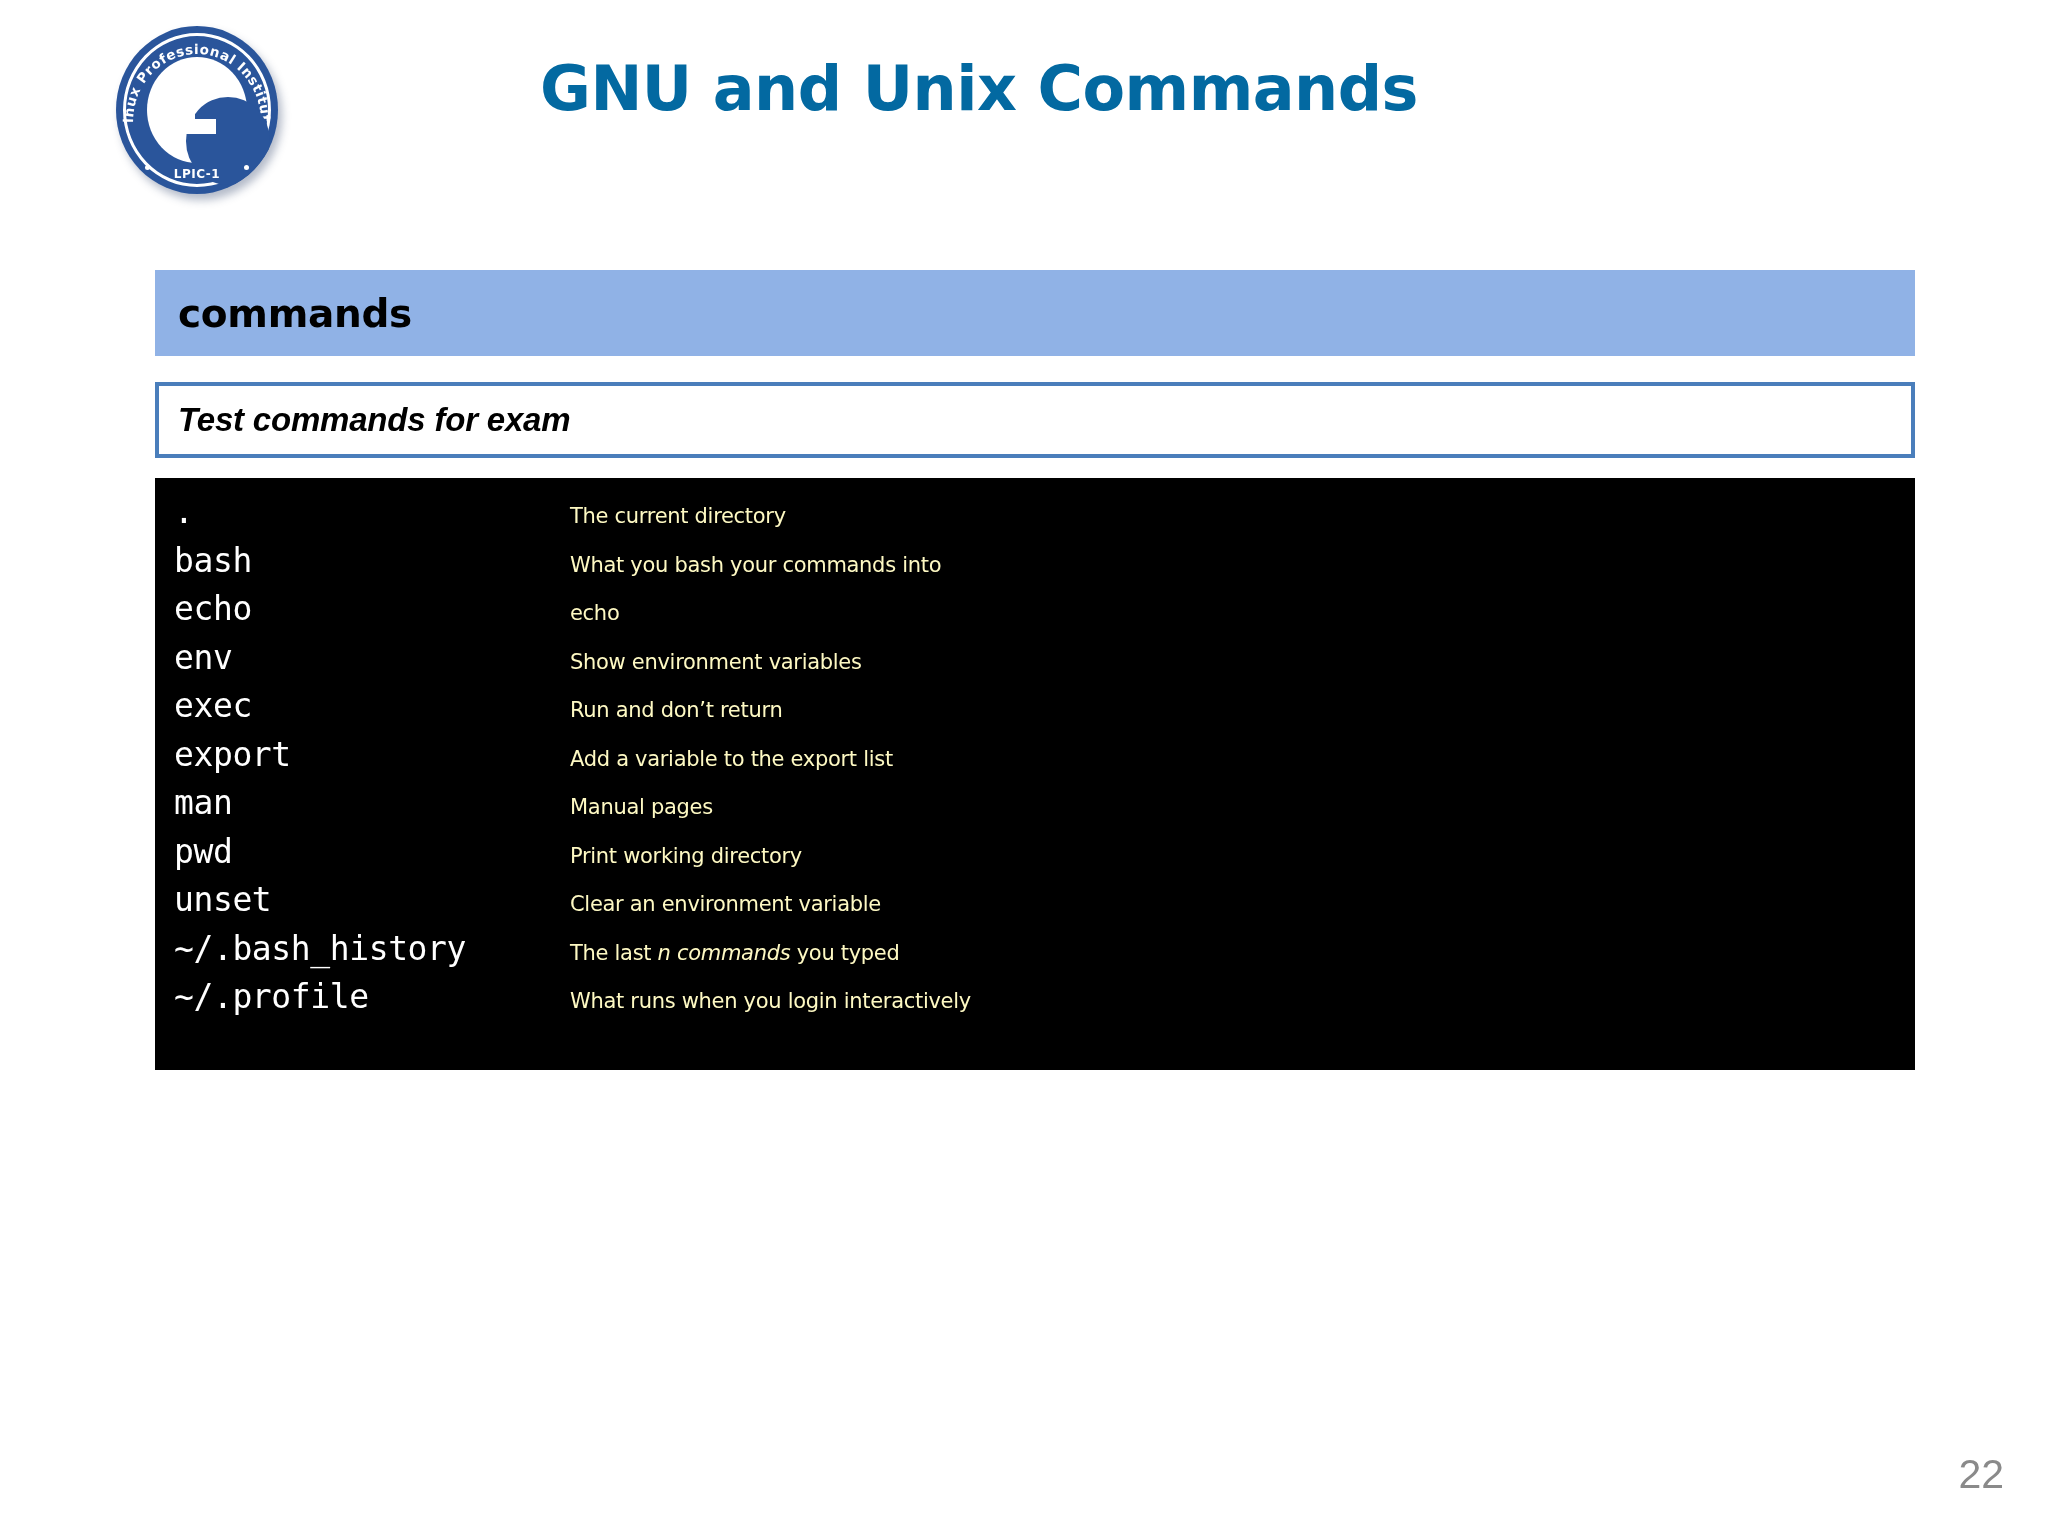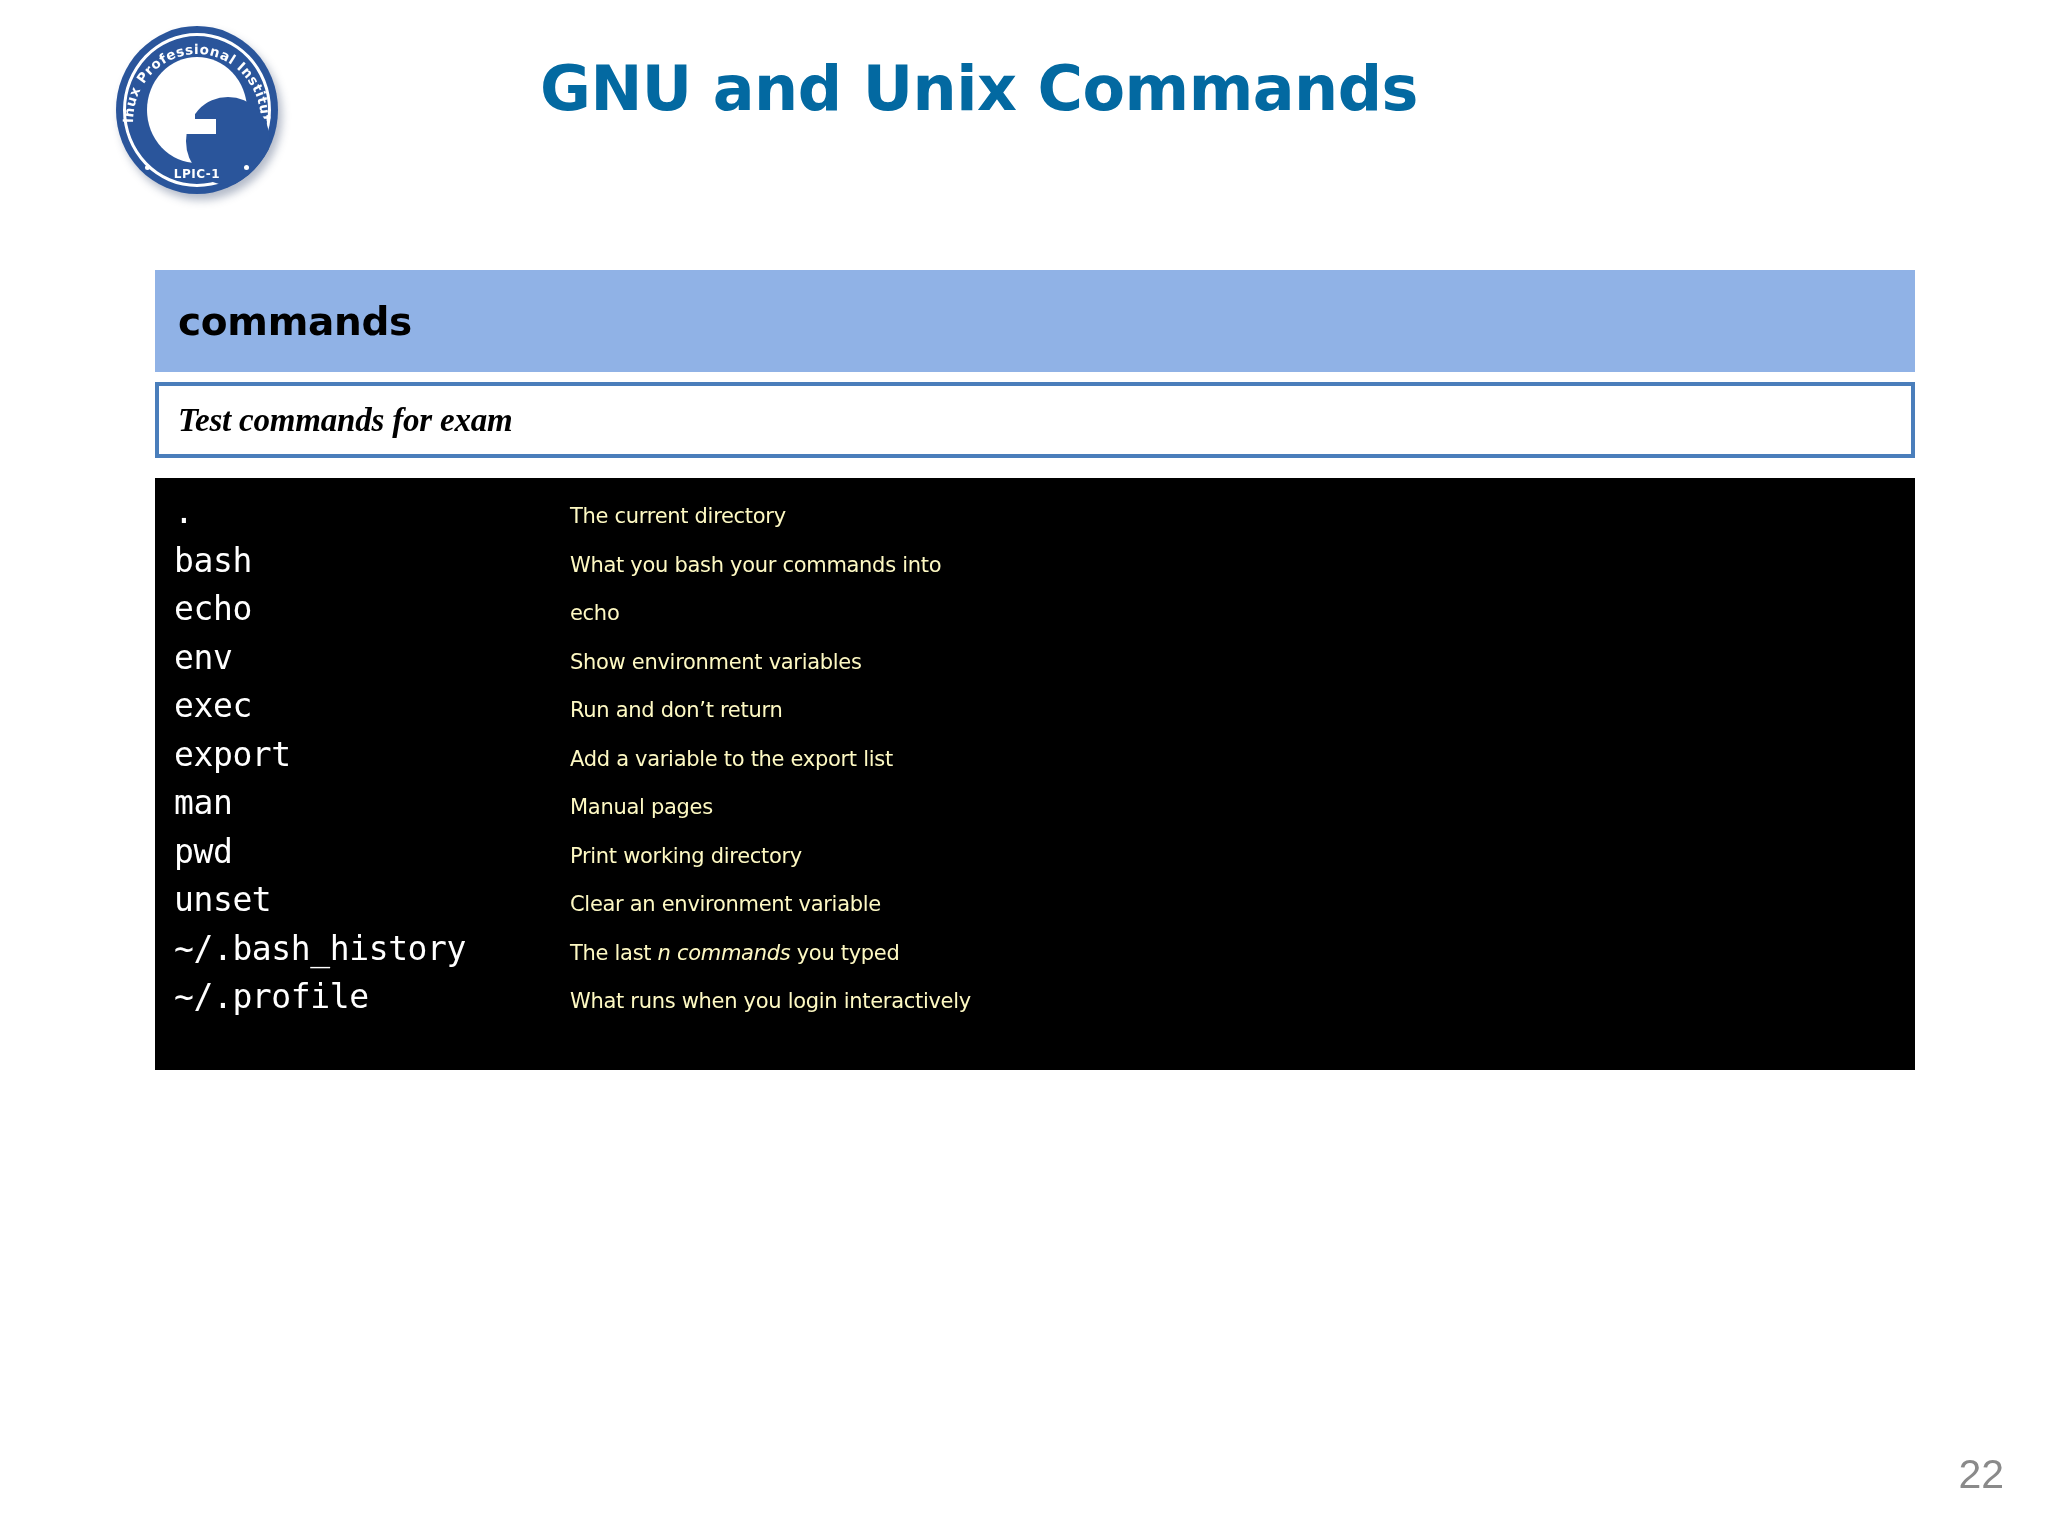--- a/index.html
+++ b/index.html
@@ -148,21 +148,21 @@
     letter-spacing: -0.5px;
     white-space: nowrap;
   }
 
   
   .section-banner {
     position: absolute;
     left: 155px;
     top: 270px;
     width: 1760px;
-    height: 102px;
+    height: 86px;
     background: #90B2E6;
     display: flex;
     align-items: center;
   }
   .section-banner-label {
     margin-left: 23px;
     font-family: "DejaVu Sans", sans-serif;
     font-weight: bold;
     font-size: 39px;
     color: #000000;
@@ -177,21 +177,21 @@
     width: 1760px;
     height: 76px;
     box-sizing: border-box;
     background: #ffffff;
     border: 4px solid #4A7EBB;
     display: flex;
     align-items: center;
   }
   .subhead-label {
     margin-left: 19px;
-    font-family: Liberation Serif, serif;
+    font-family: Liberation Sans, sans-serif;
     font-weight: bold;
     font-style: italic;
     font-size: 33px;
     color: #000000;
     letter-spacing: -0.2px;
   }
 
   
   .term-box {
     position: absolute;

